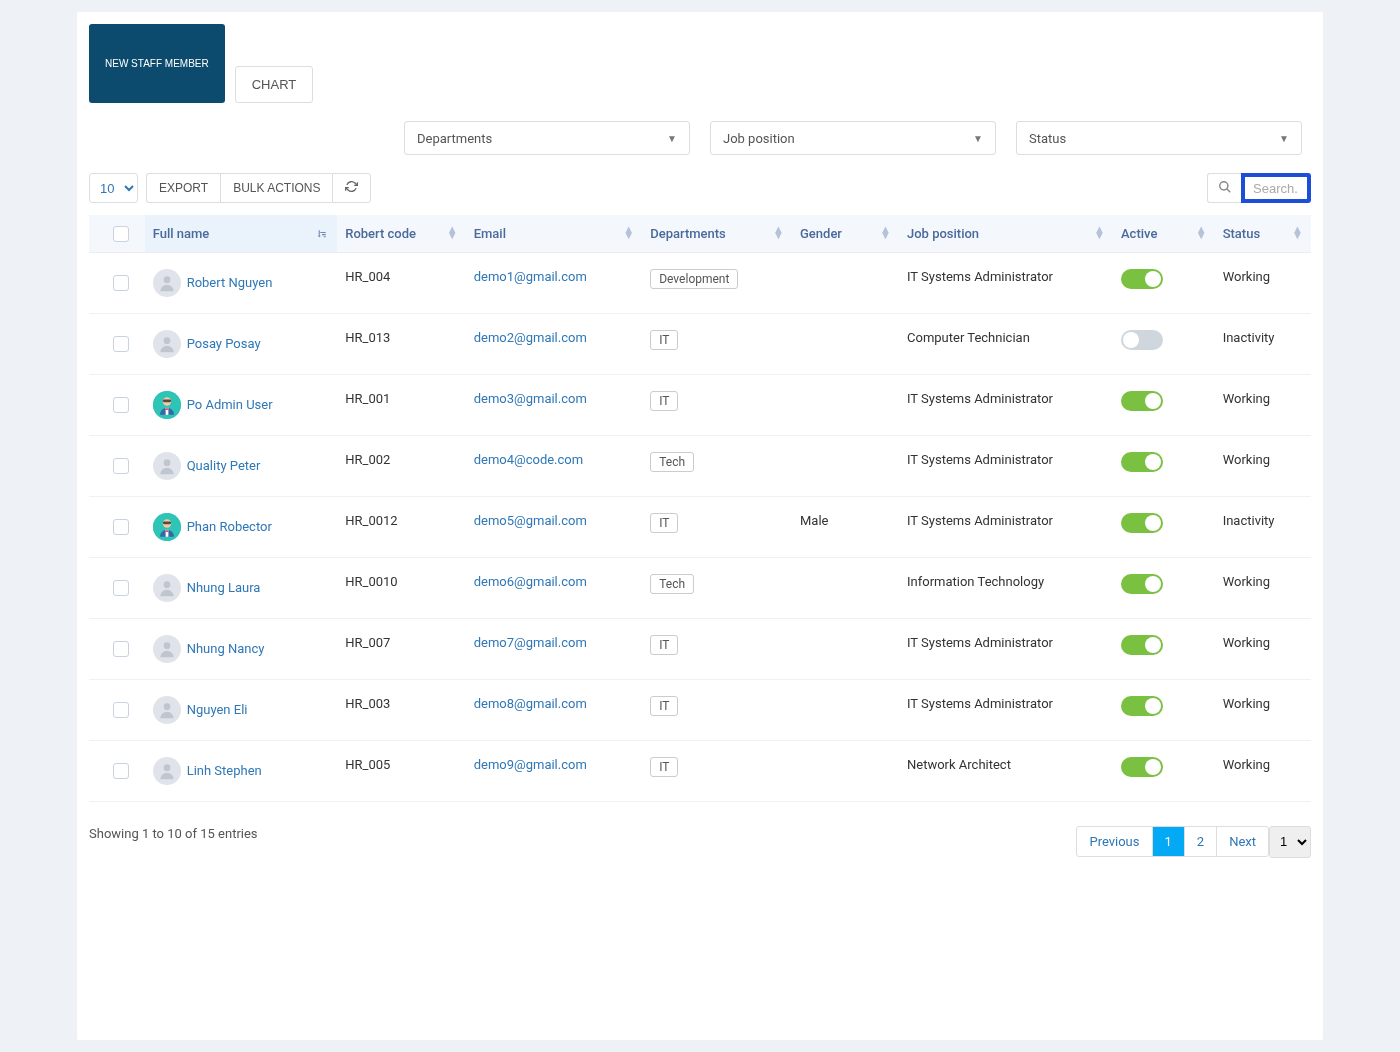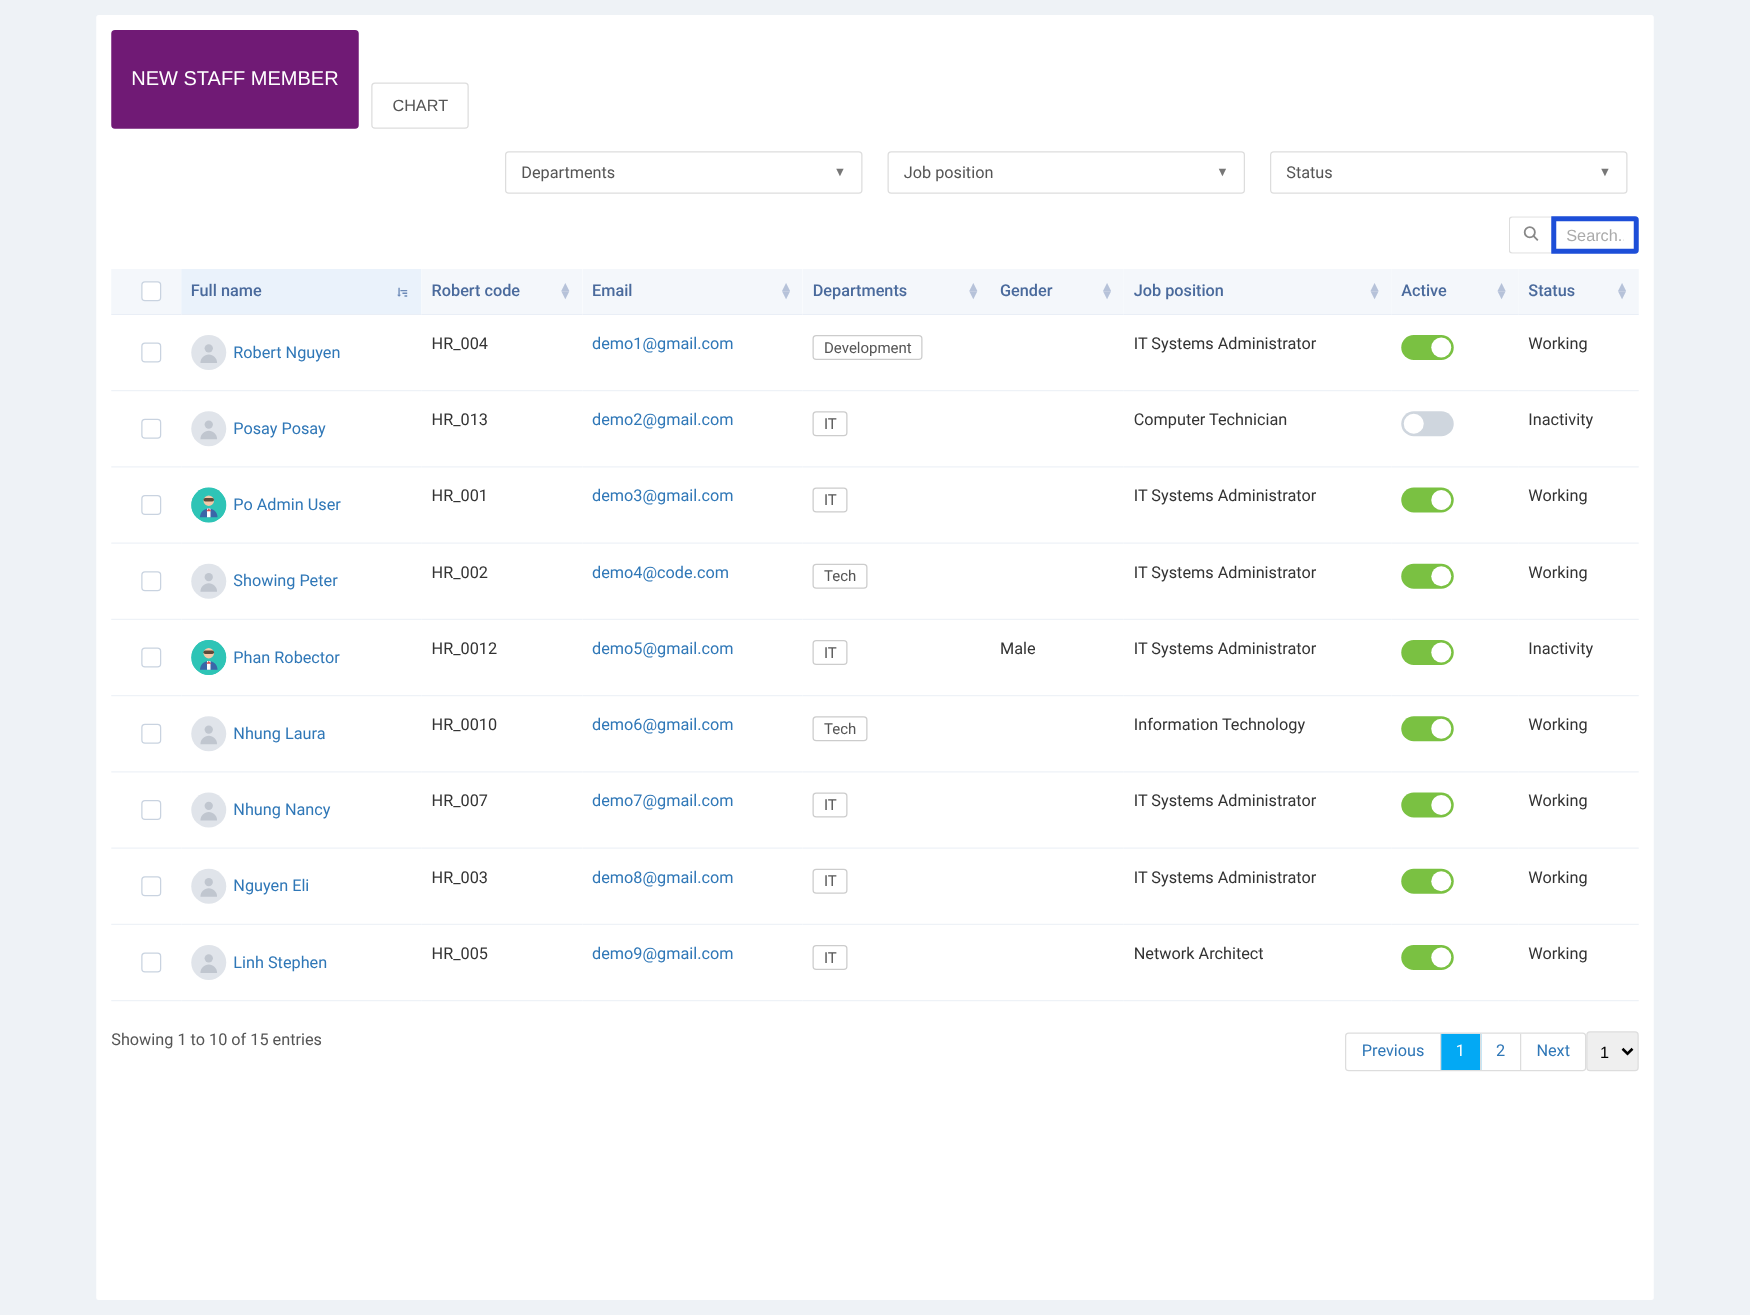--- a/index.html
+++ b/index.html
@@ -2,21 +2,21 @@
 <html><head>
 <meta charset="utf-8">
 <style>
 * { box-sizing: border-box; margin: 0; padding: 0; }
 body { font-family: -apple-system, BlinkMacSystemFont, "Segoe UI", Roboto, Arial, sans-serif; font-size: 13px; color: #333; background: #eef2f6; }
 .page { width: 1270px; margin: 0 auto; padding: 12px; }
 .panel { background: #fff; border-radius: 2px; padding: 12px 12px 20px 12px; min-height: 1028px; position: relative; }
 
 
 .top-btns { display: flex; gap: 10px; margin-bottom: 18px; }
-.btn-primary { background: #701a75; color: #fff; border: none; padding: 10px 16px; font-size: 16px; font-weight: 500; border-radius: 3px; cursor: pointer; }
+.btn-primary { background: #0c4a6e; color: #fff; border: none; padding: 10px 16px; font-size: 10px; font-weight: 500; border-radius: 3px; cursor: pointer; }
 .btn-outline { background: #fff; color: #555; border: 1px solid #ddd; padding: 10px 16px; font-size: 13px; border-radius: 3px; cursor: pointer; margin-top: 42px; }
 
 
 .filters { display: flex; gap: 20px; margin-left: 315px; margin-bottom: 18px; }
 .filter-select { position: relative; border: 1px solid #ddd; border-radius: 3px; height: 34px; display: flex; align-items: center; padding: 0 12px; color: #555; cursor: pointer; background: #fff; }
 .filter-select.f1 { width: 286px; }
 .filter-select.f2 { width: 286px; }
 .filter-select.f3 { width: 286px; }
 .filter-select .caret { margin-left: auto; font-size: 10px; color: #777; }
 
@@ -107,20 +107,39 @@
       <span>Job position</span>
       <span class="caret">▼</span>
     </div>
     <div class="filter-select f3">
       <span>Status</span>
       <span class="caret">▼</span>
     </div>
   </div>
 
   <div class="toolbar">
+    <div class="toolbar-left">
+      <select class="select-small">
+        <option>10</option>
+      </select>
+      <div class="btn-group">
+        <button class="btn-small">EXPORT</button>
+        <button class="btn-small">BULK ACTIONS</button>
+        <button class="btn-small">
+          <span class="refresh-icon">
+            <svg width="13" height="13" viewBox="0 0 24 24" fill="none" stroke="#666" stroke-width="2.5">
+                  <path d="M23 4v6h-6"></path>
+                  <path d="M1 20v-6h6"></path>
+                  <path d="M3.5 9a9 9 0 0 1 14.85-3.36L23 10"></path>
+                  <path d="M20.5 15a9 9 0 0 1-14.85 3.36L1 14"></path>
+                </svg>
+          </span>
+        </button>
+      </div>
+    </div>
     <div class="toolbar-right">
       <div class="search-wrap">
         <button class="search-btn">
           <span>
             <svg width="14" height="14" viewBox="0 0 24 24" fill="none" stroke="#888" stroke-width="2.5">
                   <circle cx="10" cy="10" r="7"></circle>
                   <line x1="21" y1="21" x2="15" y2="15"></line>
                 </svg>
           </span>
         </button>
@@ -263,21 +282,21 @@
           <tr>
             <td class="col-check"><input type="checkbox" class="chk" style=""></td>
             <td class="col-name">
               <div class="name-cell">
                 <span class="avatar blank">
                   <svg viewBox="0 0 24 24">
                     <circle cx="12" cy="8" r="4"></circle>
                     <path d="M4 22c0-4.4 3.6-8 8-8s8 3.6 8 8z"></path>
                   </svg>
                 </span>
-                <a href="#" class="name-link">Showing Peter</a>
+                <a href="#" class="name-link">Quality Peter</a>
               </div>
             </td>
             <td class="col-code">HR_002</td>
             <td class="col-email"><a href="#" class="email-link">demo4@code.com</a></td>
             <td class="col-dept"><span class="dept-tag">Tech</span></td>
             <td class="col-gender"></td>
             <td class="col-job">IT Systems Administrator</td>
             <td class="col-active"><span class="toggle on"></span></td>
             <td class="col-status">Working</td>
           </tr>

